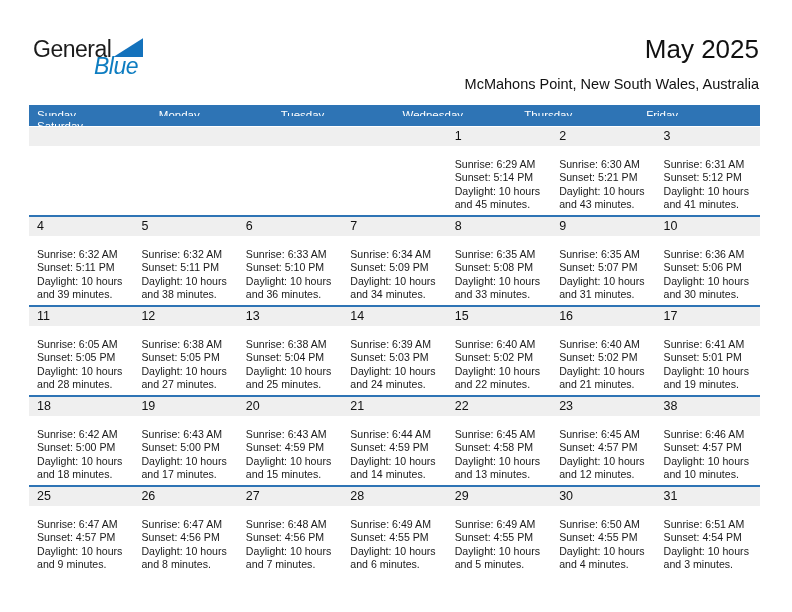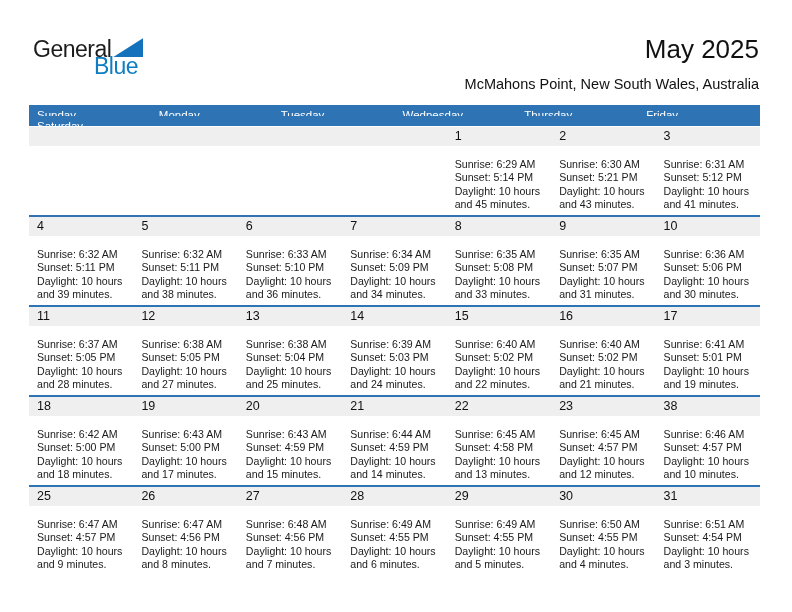--- a/index.html
+++ b/index.html
@@ -7,21 +7,21 @@
     position:relative; width:792px; height:612px; overflow:hidden;
     background:#ffffff; font-family:"Liberation Sans", sans-serif;
   }
   
   .logo { position:absolute; left:33px; top:38px; }
   .logo-row { display:flex; align-items:flex-start; }
   .logo-general { font-size:23px; color:#1b1b1b; letter-spacing:-0.5px; line-height:1; }
   .logo-tri { width:30px; height:19px; background:#1472bc; margin-left:2px; margin-bottom:1px;
     clip-path:polygon(100% 0, 100% 100%, 0 100%); }
   .logo-blue { font-size:23px; color:#0e7dc1; letter-spacing:-0.5px; line-height:1;
-    margin-top:-6px; margin-left:61px; }
+    margin-top:-6px; margin-left:61px;font-style:italic; }
   
   .title { position:absolute; top:34px; right:33px; font-size:26px; color:#111111; }
   .subtitle { position:absolute; top:76px; right:33px; font-size:14.5px; color:#111111; }
   
   .calendar { position:absolute; left:29px; top:105px; width:731px; }
   .cal-head { display:grid; grid-template-columns:repeat(6,1fr); background:#2e74b5; height:21px; }
   .hcell { color:#ffffff; font-size:11.5px; line-height:21px; padding-left:8px;
     white-space:nowrap; overflow:hidden; }
   .cal-body { margin-top:1px; }
   .week { display:grid; grid-template-columns:repeat(7,1fr); height:88px; }
@@ -172,21 +172,21 @@
               <div>Sunrise: 6:36 AM</div>
               <div>Sunset: 5:06 PM</div>
               <div>Daylight: 10 hours and 30 minutes.</div>
             </div>
           </div>
         </div>
         <div class="week">
           <div class="cell">
             <div class="daynum">11</div>
             <div class="cellinfo">
-              <div>Sunrise: 6:37 AM</div>
+              <div>Sunrise: 6:05 AM</div>
               <div>Sunset: 5:05 PM</div>
               <div>Daylight: 10 hours and 28 minutes.</div>
             </div>
           </div>
           <div class="cell">
             <div class="daynum">12</div>
             <div class="cellinfo">
               <div>Sunrise: 6:38 AM</div>
               <div>Sunset: 5:05 PM</div>
               <div>Daylight: 10 hours and 27 minutes.</div>

